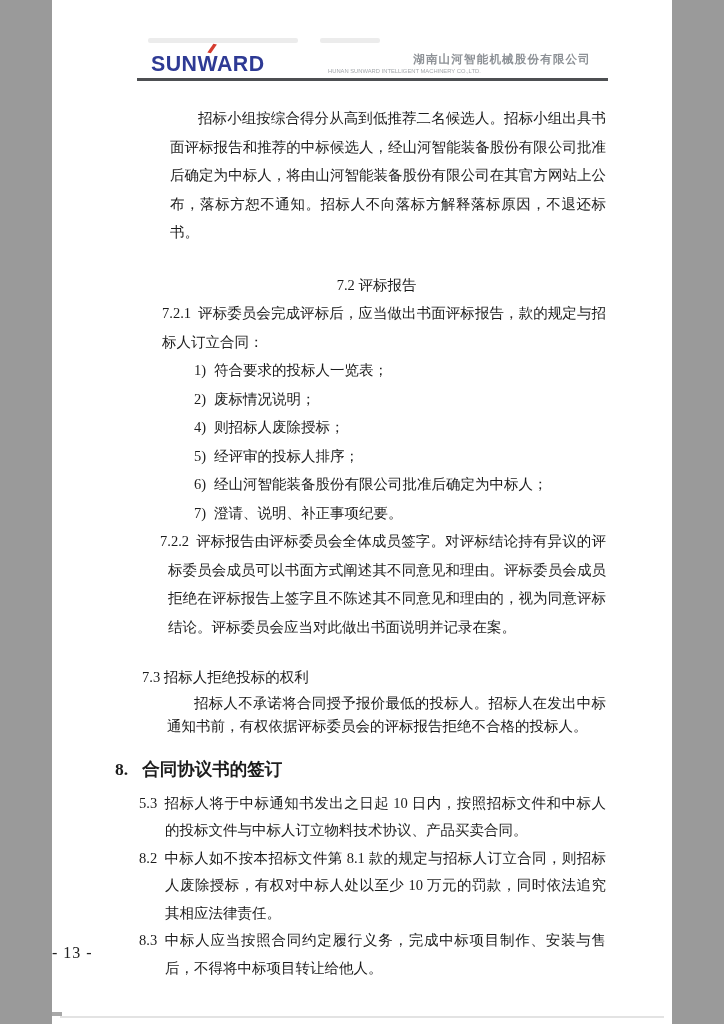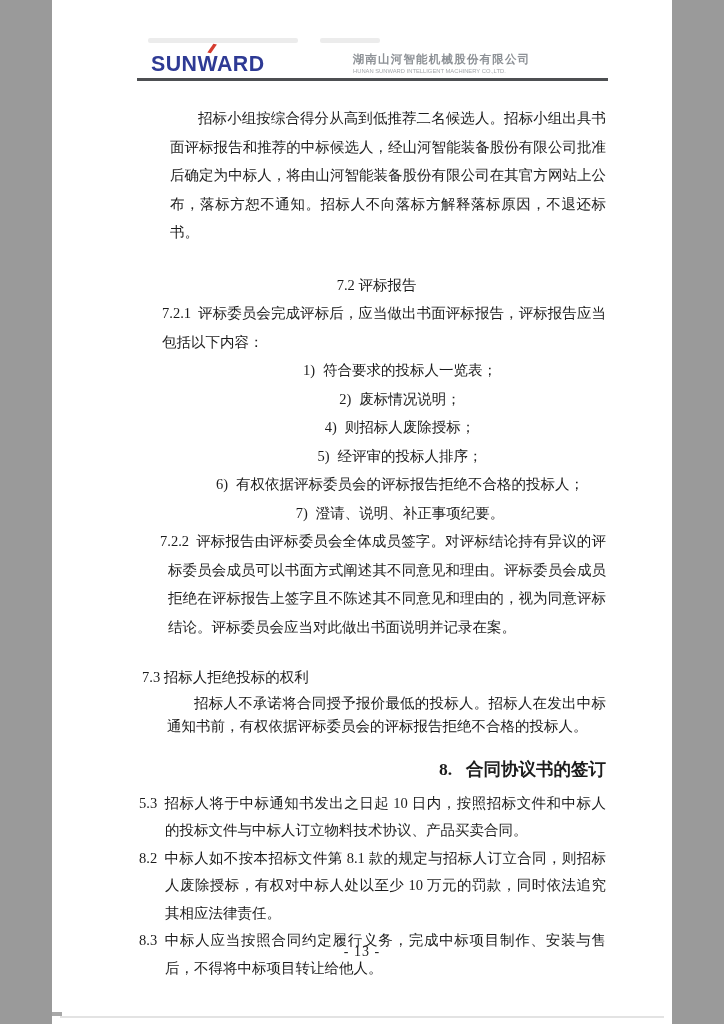--- a/index.html
+++ b/index.html
@@ -20,21 +20,21 @@
     font-family:"Liberation Sans","DejaVu Sans",sans-serif;
     font-weight:700; font-size:22px; letter-spacing:.5px;
     color:#2e3a94; transform:scaleX(.97); transform-origin:left top;
   }
   .logo .w { position:relative; }
   .logo .w::before {
     content:""; position:absolute; top:-7px; right:3px;
     width:4px; height:9px; background:#d63c2f;
     transform:skewX(-28deg) rotate(10deg);
   }
-  .company { position:absolute; right:56px; top:52px; text-align:left; }
+  .company { position:absolute; right:81px; top:52px; text-align:right; }
   .company-cn {
     font-family:"Liberation Sans","DejaVu Sans",sans-serif;
     font-weight:700; font-size:11.5px; letter-spacing:1.2px;
     color:#8d9196; white-space:nowrap;
   }
   .company-en {
     font-family:"Liberation Sans","DejaVu Sans",sans-serif;
     font-size:10px; color:#a3a7ab; white-space:nowrap;
     transform:scale(.58); transform-origin:left top; margin-top:1px;
   }
@@ -53,36 +53,36 @@
   
   .content {
     position:absolute; left:85px; right:66px; top:104px;
     font-size:14.5px; line-height:28.5px; text-align:justify;
   }
   .num { margin-right:7px; white-space:nowrap; }
 
   .p-intro   { margin-left:33px; text-indent:28px; }
   .h-72      { margin-top:24px; margin-left:10px; text-align:center; }
   .p-721     { margin-left:25px; }
-  .list      { margin-left:57px; text-align:center; }
+  .list      { margin-left:57px; text-align:left; }
   .list-item { }
   .li-num    { margin-right:8px; }
   .p-722     { margin-left:31px; text-indent:-8px; }
   .h-73      { margin-top:22px; margin-left:5px; text-align:left; }
   .p-73      { margin-left:30px; text-indent:27px; line-height:23px; }
   .h-8       { margin-top:16px; margin-left:-22px; font-weight:700; font-size:17.5px;
-               line-height:30px; text-align:right; }
+               line-height:30px; text-align:left; }
   .h-8 .num  { margin-right:14px; }
   .p-8x      { margin-left:28px; text-indent:-26px; line-height:27.5px; }
   .p-8x.first{ margin-top:6px; }
 
   
   .footer {
     position:absolute; left:0; right:0; top:944px;
-    text-align:center; font-size:14px; letter-spacing:1px; color:#222;
+    text-align:left; font-size:16px; letter-spacing:1px; color:#222;
   }
 </style>
 </head>
 <body>
 
 <div class="page">
 
   <div class="smudge a"></div>
   <div class="smudge b"></div>
   <div class="edge-bottom"></div>
@@ -96,28 +96,28 @@
   </div>
 
   <div class="header-rule"></div>
 
   <div class="content">
 
     <p class="p-intro">招标小组按综合得分从高到低推荐二名候选人。招标小组出具书面评标报告和推荐的中标候选人，经山河智能装备股份有限公司批准后确定为中标人，将由山河智能装备股份有限公司在其官方网站上公布，落标方恕不通知。招标人不向落标方解释落标原因，不退还标书。</p>
 
     <p class="h-72">7.2 评标报告</p>
 
-    <p class="p-721"><span class="num">7.2.1</span><span>评标委员会完成评标后，应当做出书面评标报告，评标报告应当包括以下内容：</span></p>
+    <p class="p-721"><span class="num">7.2.1</span><span>评标委员会完成评标后，应当做出书面评标报告，款的规定与招标人订立合同：</span></p>
 
     <div class="list">
       <div class="list-item"><span class="li-num">1)</span><span>符合要求的投标人一览表；</span></div>
       <div class="list-item"><span class="li-num">2)</span><span>废标情况说明；</span></div>
       <div class="list-item"><span class="li-num">4)</span><span>则招标人废除授标；</span></div>
       <div class="list-item"><span class="li-num">5)</span><span>经评审的投标人排序；</span></div>
-      <div class="list-item"><span class="li-num">6)</span><span>有权依据评标委员会的评标报告拒绝不合格的投标人；</span></div>
+      <div class="list-item"><span class="li-num">6)</span><span>经山河智能装备股份有限公司批准后确定为中标人；</span></div>
       <div class="list-item"><span class="li-num">7)</span><span>澄请、说明、补正事项纪要。</span></div>
     </div>
 
     <p class="p-722"><span class="num">7.2.2</span><span>评标报告由评标委员会全体成员签字。对评标结论持有异议的评标委员会成员可以书面方式阐述其不同意见和理由。评标委员会成员拒绝在评标报告上签字且不陈述其不同意见和理由的，视为同意评标结论。评标委员会应当对此做出书面说明并记录在案。</span></p>
 
     <p class="h-73">7.3 招标人拒绝投标的权利</p>
     <p class="p-73">招标人不承诺将合同授予报价最低的投标人。招标人在发出中标通知书前，有权依据评标委员会的评标报告拒绝不合格的投标人。</p>
 
     <p class="h-8"><span class="num">8.</span><span>合同协议书的签订</span></p>
 

